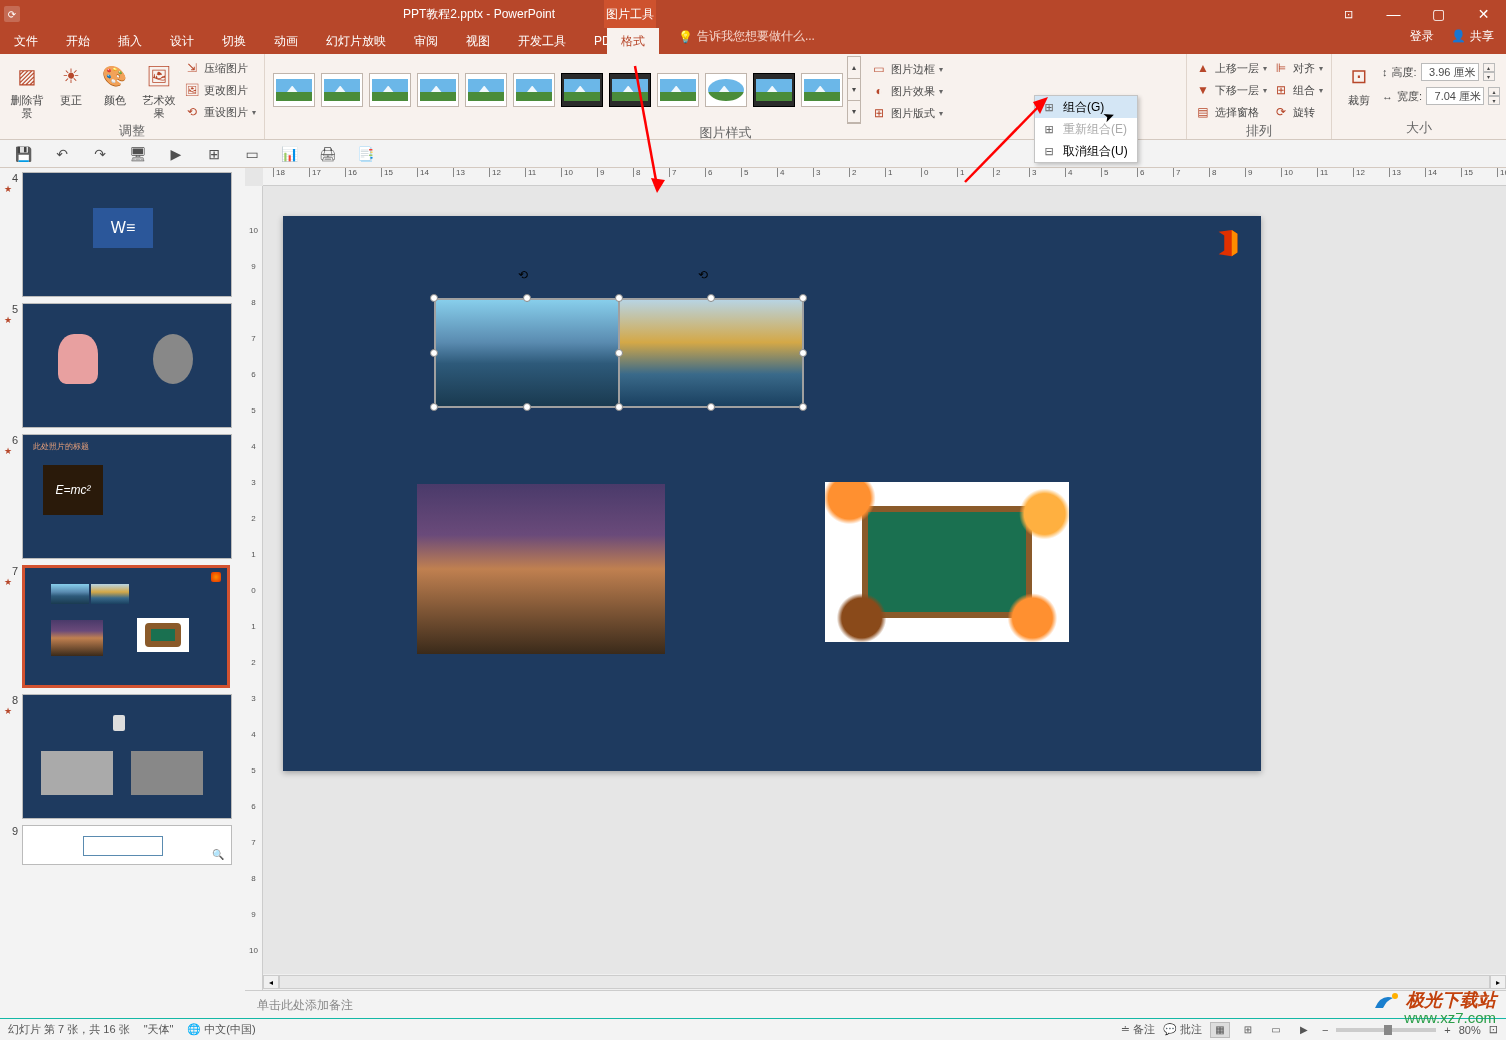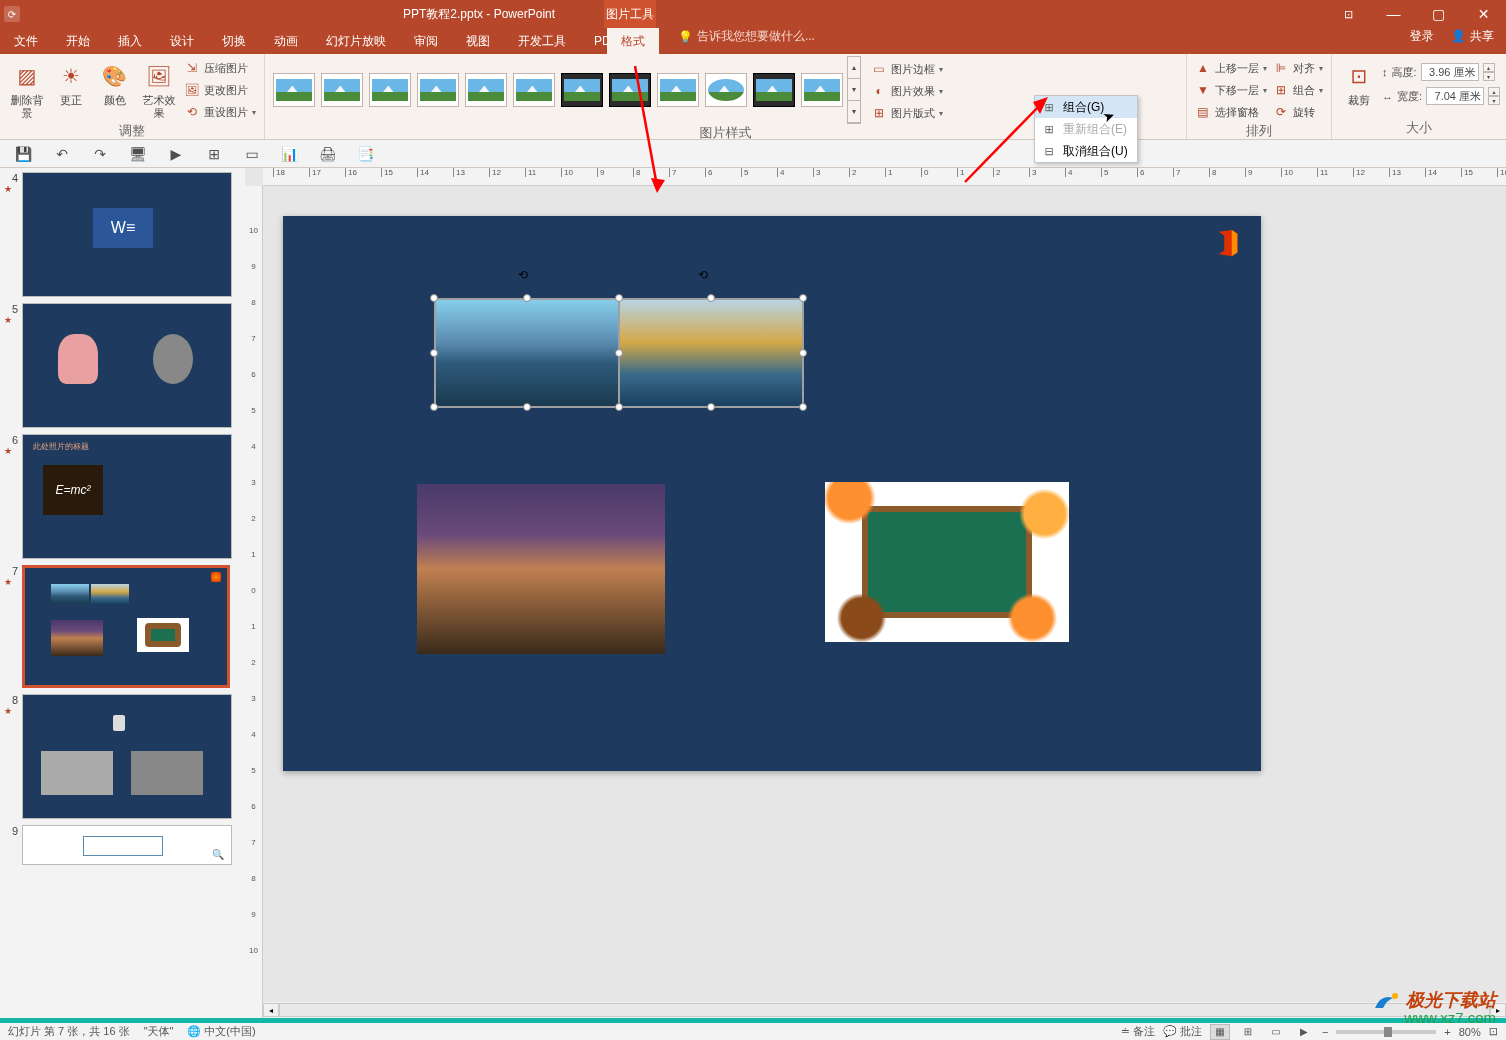--- a/index.html
+++ b/index.html
@@ -107,21 +107,21 @@
 
 
 .notes-pane { height:28px; background:#f3f3f3; border-top:1px solid #ccc; padding:6px 12px; font-size:12px; color:#888;}
 
 
 .hscroll { height:16px; background:#f0f0f0; display:flex; align-items:center;}
 .hscroll-track { flex:1; height:14px; background:#e8e8e8; border:1px solid #ccc; position:relative;}
 .hscroll-btn { width:16px; height:14px; display:flex; align-items:center; justify-content:center; font-size:8px; border:1px solid #ccc;}
 
 
-.statusbar { height:22px; background:#f3f3f3; border-top:5px solid #14b8a6; display:flex; align-items:center; font-size:11px; color:#555; padding:0 8px; position:relative;}
+.statusbar { height:22px; background:#f3f3f3; border-top:1px solid #14b8a6; display:flex; align-items:center; font-size:11px; color:#555; padding:0 8px; position:relative;}
 .status-left { display:flex; gap:14px;}
 .status-right { position:absolute; right:8px; display:flex; align-items:center; gap:8px;}
 .view-btn { width:20px; height:16px; border:1px solid transparent; display:flex; align-items:center; justify-content:center; font-size:10px; cursor:pointer;}
 .view-btn.active { background:#ddd; border-color:#bbb;}
 .zoom-slider { width:100px; height:4px; background:#ccc; position:relative;}
 .zoom-thumb { position:absolute; left:48px; top:-3px; width:8px; height:10px; background:#888;}
 .watermark { position:absolute; right:10px; bottom:28px; font-size:18px; color:#c2410c; font-style:italic; font-weight:bold; z-index:50;}
 .watermark-sub { position:absolute; right:10px; bottom:14px; font-size:15px; color:#2a9e4a; z-index:50;}
 </style>
 </head>
@@ -545,20 +545,21 @@
           </div>
         </div>
 
         <div class="hscroll" style="position:absolute;bottom:0;left:0;right:0;">
           <div class="hscroll-btn">◂</div>
           <div class="hscroll-track"></div>
           <div class="hscroll-btn">▸</div>
         </div>
       </div>
     </div>
+    <div class="notes-pane">单击此处添加备注</div>
   </div>
 </div>
 
 <div class="statusbar">
   <div class="status-left">
     <span>幻灯片 第 7 张，共 16 张</span>
     <span>"天体"</span>
     <span>🌐 <span>中文(中国)</span></span>
   </div>
   <div class="status-right">

